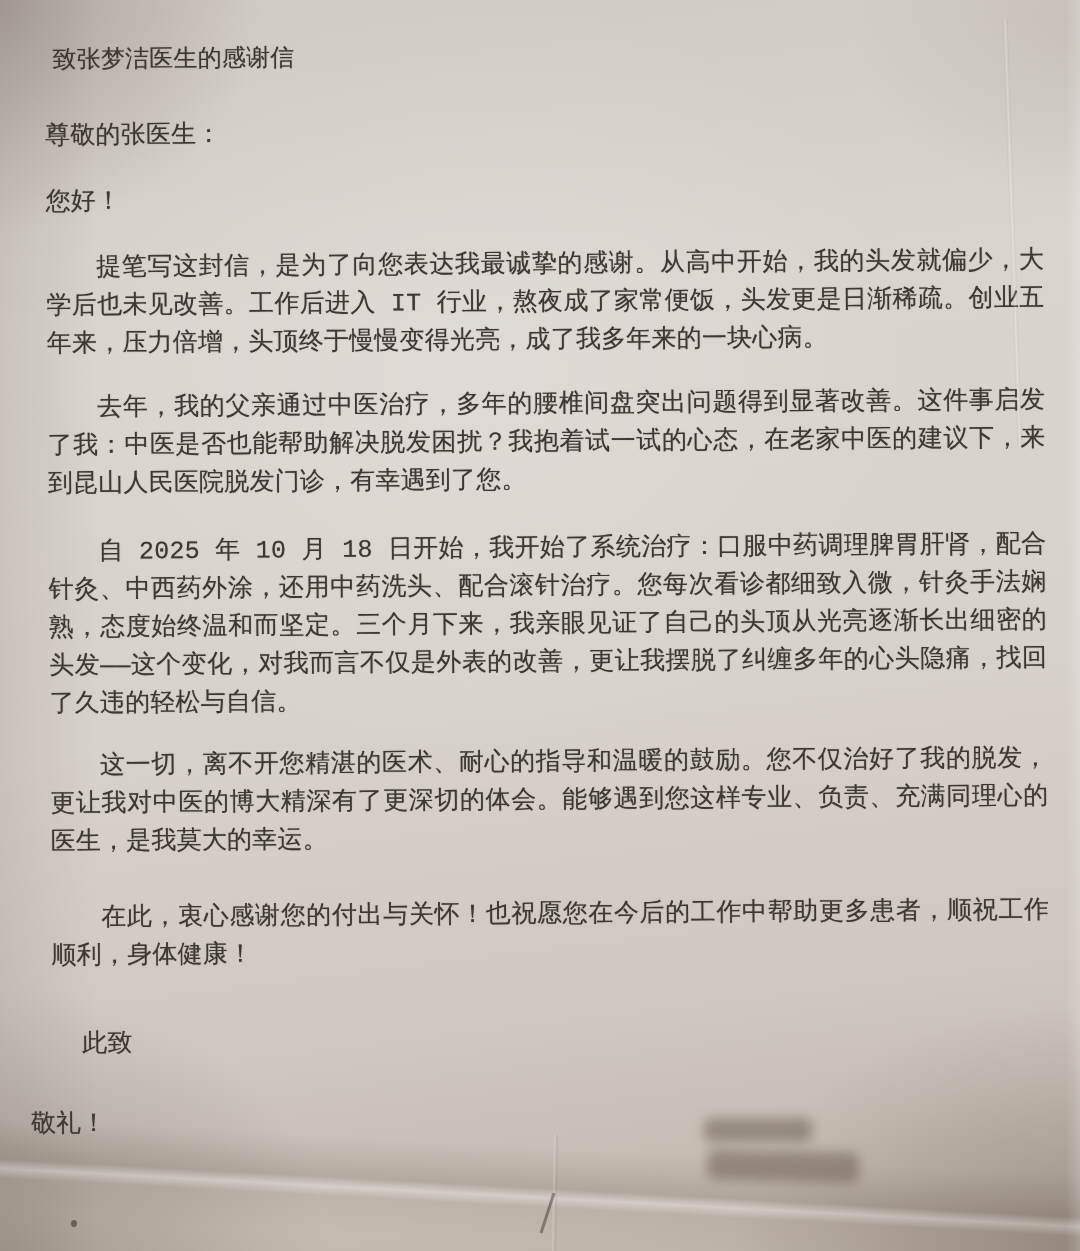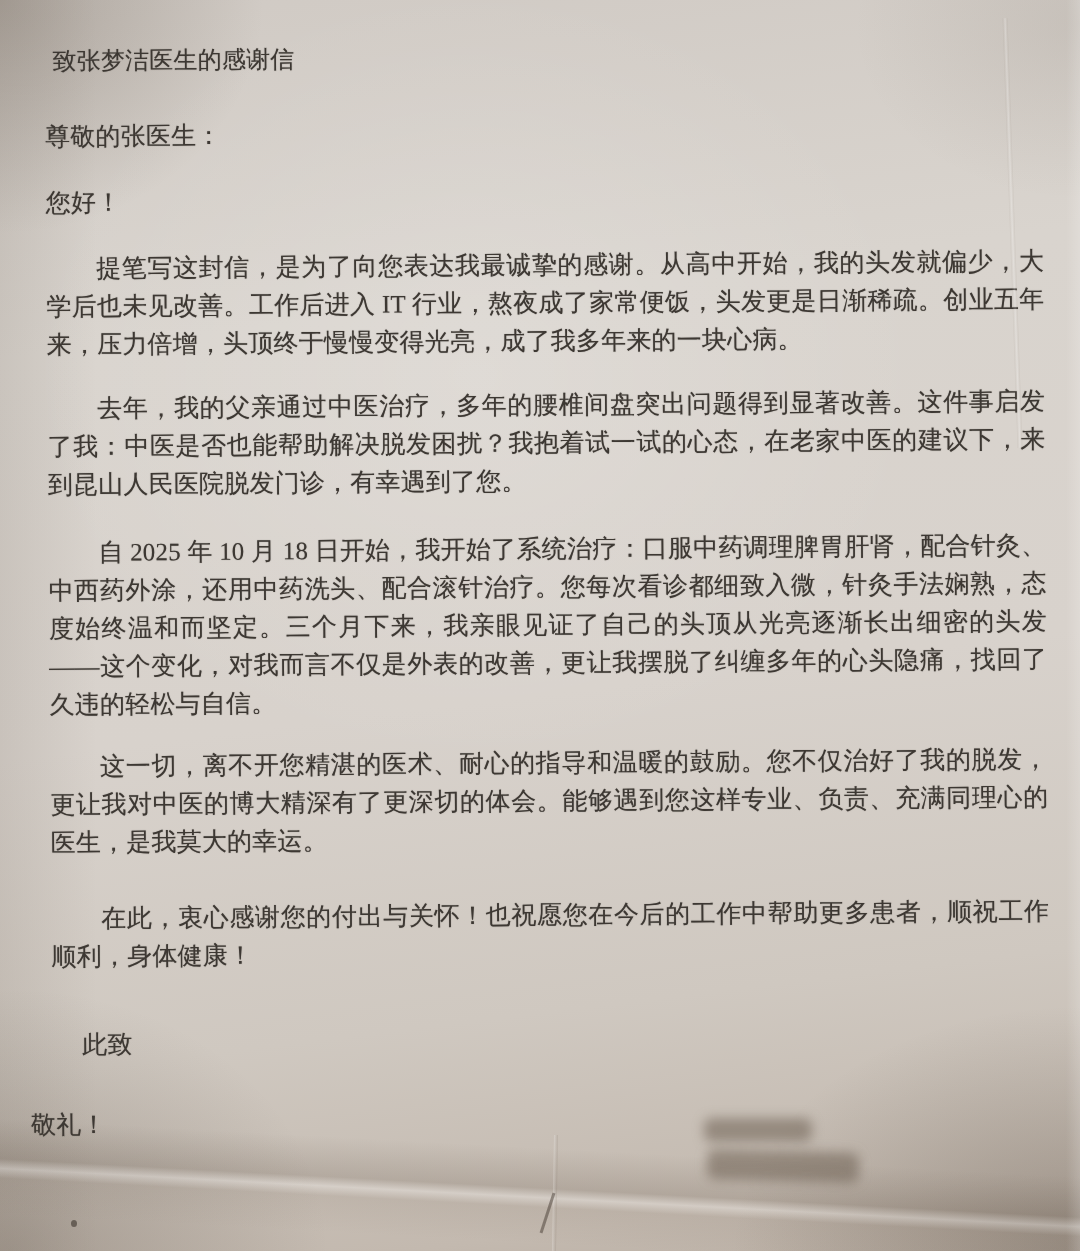--- a/index.html
+++ b/index.html
@@ -3,21 +3,21 @@
 <meta charset="utf-8">
 <style>
   html, body { margin: 0; padding: 0; background: #8d847b; }
   * { box-sizing: border-box; }
 
   .photo {
     position: relative;
     width: 1080px;
     height: 1251px;
     overflow: hidden;
-    font-family: Liberation Serif, serif;
+    font-family: Liberation Mono, monospace;
     background:
       radial-gradient(60% 45% at 44% 30%, rgba(255,255,255,0.16), transparent 70%),
       radial-gradient(34% 26% at 0% 0%,   rgba(84,72,60,0.30),  transparent 72%),
       radial-gradient(30% 20% at 100% 2%, rgba(84,72,60,0.10),  transparent 70%),
       radial-gradient(42% 30% at 1% 100%, rgba(70,58,47,0.26),  transparent 70%),
       radial-gradient(46% 28% at 100% 100%, rgba(70,58,47,0.30), transparent 70%),
       linear-gradient(90deg, rgba(90,78,66,0.12), transparent 9%),
       linear-gradient(173deg, #d0cac4 0%, #d9d4ce 26%, #d8d2cc 55%, #cfc8c0 78%, #c3b9af 94%, #b9aea3 100%);
   }
 

